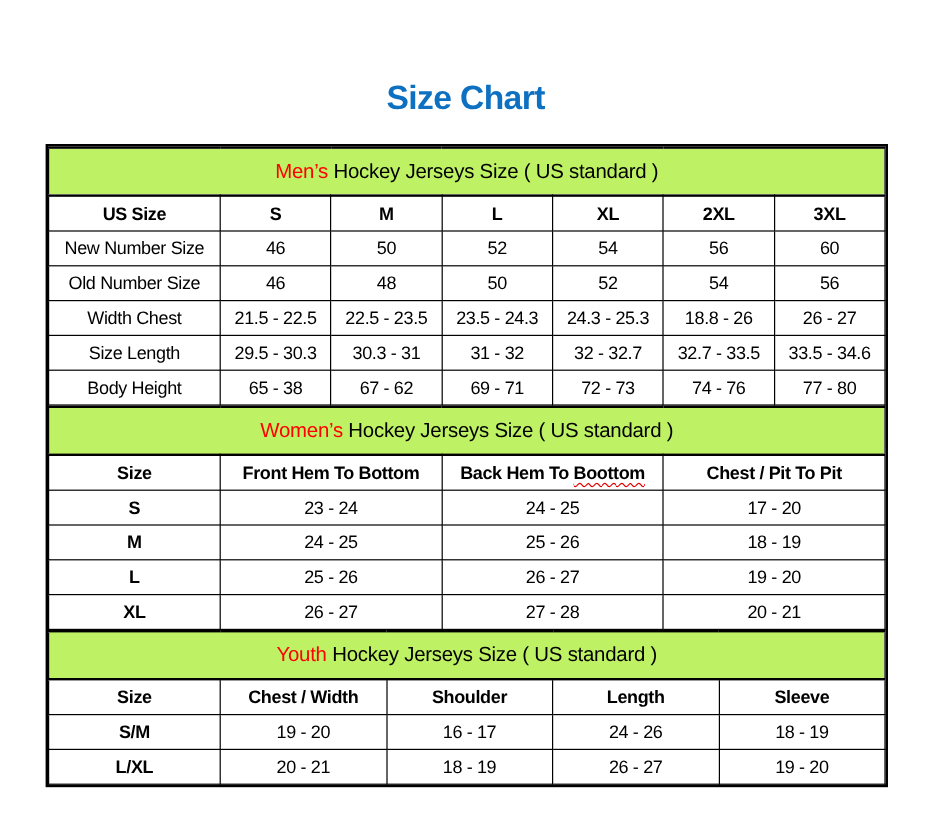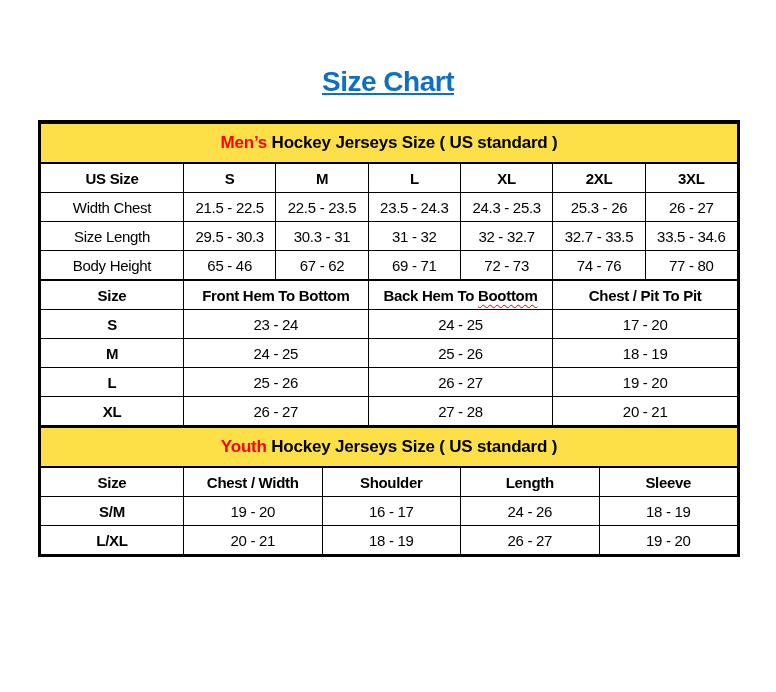--- a/index.html
+++ b/index.html
@@ -12,21 +12,20 @@
     color: #000;
   }
   .page-title {
     position: absolute;
     top: 66px; left: 0; width: 776px;
     text-align: center;
     font-size: 28px;
     font-weight: bold;
     color: #0d70c0;
     letter-spacing: -0.5px;
-    text-decoration: underline;
   }
   .chart {
     position: absolute;
     left: 38px; top: 120px;
     width: 698px;
     border: 2px solid #000;
     background: #fff;
   }
   table {
     border-collapse: collapse;
@@ -35,25 +34,25 @@
   }
   th, td {
     border: 1px solid #000;
     text-align: center;
     vertical-align: middle;
     padding: 0 2px;
     overflow: hidden;
     white-space: nowrap;
   }
   tr.band th {
-    background: #fde047;
+    background: #bef264;
     border-top: 2px solid #000;
     border-bottom: 2px solid #000;
     font-size: 17px;
-    font-weight: bold;
+    font-weight: normal;
     height: 38px;
     letter-spacing: -0.2px;
   }
   tr.band th .accent { color: #ff0000; }
   .youth-band th { height: 33px; }
   tr.colhead th {
     font-size: 15px;
     font-weight: bold;
     height: 28px;
     letter-spacing: -0.3px;
@@ -99,57 +98,80 @@
     <tr class="colhead">
       <th>US Size</th>
       <th>S</th>
       <th>M</th>
       <th>L</th>
       <th>XL</th>
       <th>2XL</th>
       <th>3XL</th>
     </tr>
     <tr class="data">
+      <td>New Number Size</td>
+      <td>46</td>
+      <td>50</td>
+      <td>52</td>
+      <td>54</td>
+      <td>56</td>
+      <td>60</td>
+    </tr>
+    <tr class="data">
+      <td>Old Number Size</td>
+      <td>46</td>
+      <td>48</td>
+      <td>50</td>
+      <td>52</td>
+      <td>54</td>
+      <td>56</td>
+    </tr>
+    <tr class="data">
       <td>Width Chest</td>
       <td>21.5 - 22.5</td>
       <td>22.5 - 23.5</td>
       <td>23.5 - 24.3</td>
       <td>24.3 - 25.3</td>
-      <td>25.3 - 26</td>
+      <td>18.8 - 26</td>
       <td>26 - 27</td>
     </tr>
     <tr class="data">
       <td>Size Length</td>
       <td>29.5 - 30.3</td>
       <td>30.3 - 31</td>
       <td>31 - 32</td>
       <td>32 - 32.7</td>
       <td>32.7 - 33.5</td>
       <td>33.5 - 34.6</td>
     </tr>
     <tr class="data">
       <td>Body Height</td>
-      <td>65 - 46</td>
+      <td>65 - 38</td>
       <td>67 - 62</td>
       <td>69 - 71</td>
       <td>72 - 73</td>
       <td>74 - 76</td>
       <td>77 - 80</td>
     </tr>
   </tbody>
     </table>
 
   <table>
     <colgroup>
       <col style="width:143px">
         <col>
         <col>
         <col>
     </colgroup>
     <tbody>
+        <tr class="band">
+      <th colspan="4">
+        <span class="accent">Women’s</span><span> Hockey Jerseys Size ( US standard )</span>
+      </th>
+    </tr>
     <tr class="colhead">
       <th>Size</th>
       <th>Front Hem To Bottom</th>
       <th>
         <span>Back Hem To </span><span class="squiggle">Boottom</span>
       </th>
       <th>Chest / Pit To Pit</th>
     </tr>
     <tr class="data">
       <td class="label-bold">S</td>

